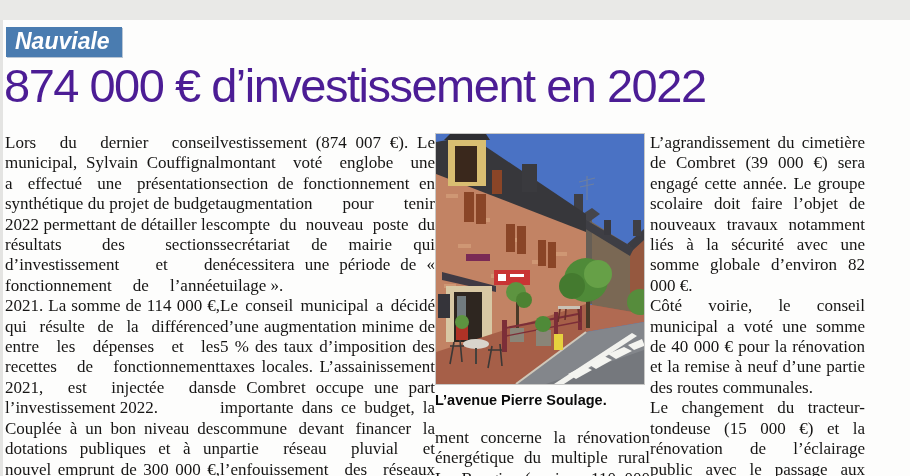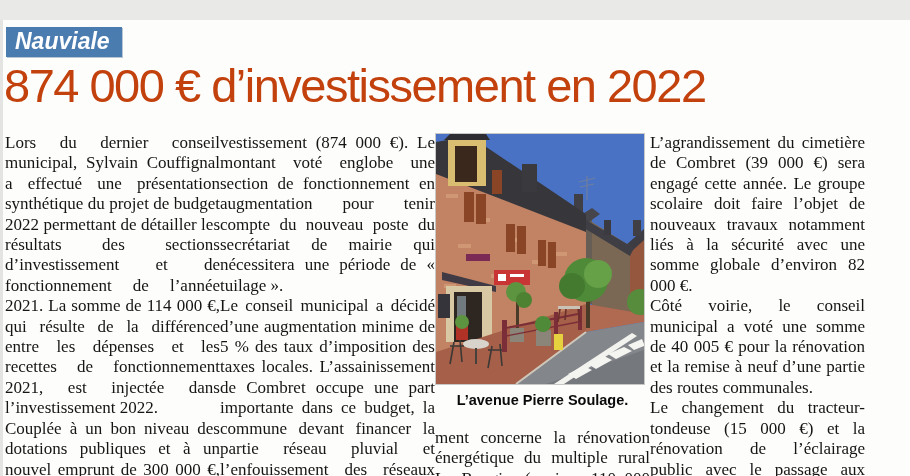--- a/index.html
+++ b/index.html
@@ -20,21 +20,21 @@
     font-style:italic;font-weight:700;
     font-size:23px;line-height:26px;
     box-shadow:1px 1px 0 #b9c6d4;
   }
   .headline{
     position:absolute;left:4px;top:42px;margin:0;
     font-family:"Liberation Sans", sans-serif;
     font-weight:400;
     font-size:47px;line-height:48px;
     letter-spacing:-1.5px;
-    color:#c2410c;
+    color:#4c1d95;
     white-space:nowrap;
   }
   .columns{
     position:absolute;left:5px;top:113px;
     width:901px;height:363px;
     display:flex;gap:0;
     overflow:hidden;
   }
   .col{
     width:215px;flex:0 0 215px;
@@ -49,21 +49,21 @@
     width:208px;height:250px;
     border:1px solid #c8c8c6;
     display:block;
   }
   .caption{
     margin-top:7px;
     font-family:"Liberation Sans", sans-serif;
     font-weight:700;
     font-size:14.5px;line-height:17px;
     color:#0a0a0a;
-    text-align:center;
+    text-align:left;
   }
   .photo-col p{margin-top:19px;}
 </style>
 </head>
 <body>
 
 <div class="page">
 
   <div class="kicker" style="background: rgb(74, 124, 176); color: rgb(255, 255, 255);">
     <span>Nauviale</span>
@@ -72,21 +72,21 @@
   <h1 class="headline">874 000 € d’investissement en 2022</h1>
 
   <div class="columns">
 
     <div class="col">
       <p>Lors du dernier conseil municipal, Sylvain Couffignal a effectué une présentation synthétique du projet de budget 2022 permettant de détailler les résultats des sections d’investissement et de fonctionnement de l’année 2021. La somme de 114 000 €, qui résulte de la différence entre les dépenses et les recettes de fonctionnement 2021, est injectée dans l’investissement 2022.</p>
       <p>Couplée à un bon niveau des dotations publiques et à un nouvel emprunt de 300 000 €, elle permet d’établir un budget 2022 jamais atteint en termes d’in-</p>
     </div>
 
     <div class="col">
-      <p>vestissement (874 000 €). Le montant voté englobe une section de fonctionnement en augmentation pour tenir compte du nouveau poste du secrétariat de mairie qui nécessitera une période de « tuilage ».</p>
+      <p>vestissement (874 007 €). Le montant voté englobe une section de fonctionnement en augmentation pour tenir compte du nouveau poste du secrétariat de mairie qui nécessitera une période de « tuilage ».</p>
       <p>Le conseil municipal a décidé d’une augmentation minime de 5 % des taux d’imposition des taxes locales. L’assainissement de Combret occupe une part importante dans ce budget, la commune devant financer la partie réseau pluvial et l’enfouissement des réseaux secs, soit environ 300 000 €. Le deuxième chantier en termes d’investisse-</p>
     </div>
 
     <div class="col photo-col">
       <figure class="photo">
         <svg class="photo-frame" viewBox="0 0 208 250" preserveAspectRatio="none">
 
           <rect x="0" y="0" width="208" height="250" fill="#4a72c4"></rect>
 
           <g>
@@ -221,18 +221,18 @@
             <rect x="118" y="200" width="9" height="16" fill="#e6d23e"></rect>
           </g>
         </svg>
       </figure>
       <figcaption class="caption">L’avenue Pierre Soulage.</figcaption>
       <p>ment concerne la rénovation énergétique du multiple rural Le Rougier (environ 110 000 €).</p>
     </div>
 
     <div class="col">
       <p>L’agrandissement du cimetière de Combret (39 000 €) sera engagé cette année. Le groupe scolaire doit faire l’objet de nouveaux travaux notamment liés à la sécurité avec une somme globale d’environ 82 000 €.</p>
-      <p>Côté voirie, le conseil municipal a voté une somme de 40 005 € pour la rénovation et la remise à neuf d’une partie des routes communales.</p>
+      <p>Côté voirie, le conseil municipal a voté une somme de 40 000 € pour la rénovation et la remise à neuf d’une partie des routes communales.</p>
       <p>Le changement du tracteur-tondeuse (15 000 €) et la rénovation de l’éclairage public avec le passage aux LED dans la traversée de Nauviale (18 000 €) ont également été validés.</p>
     </div>
 
   </div>
 </div>
 
 </body></html>

